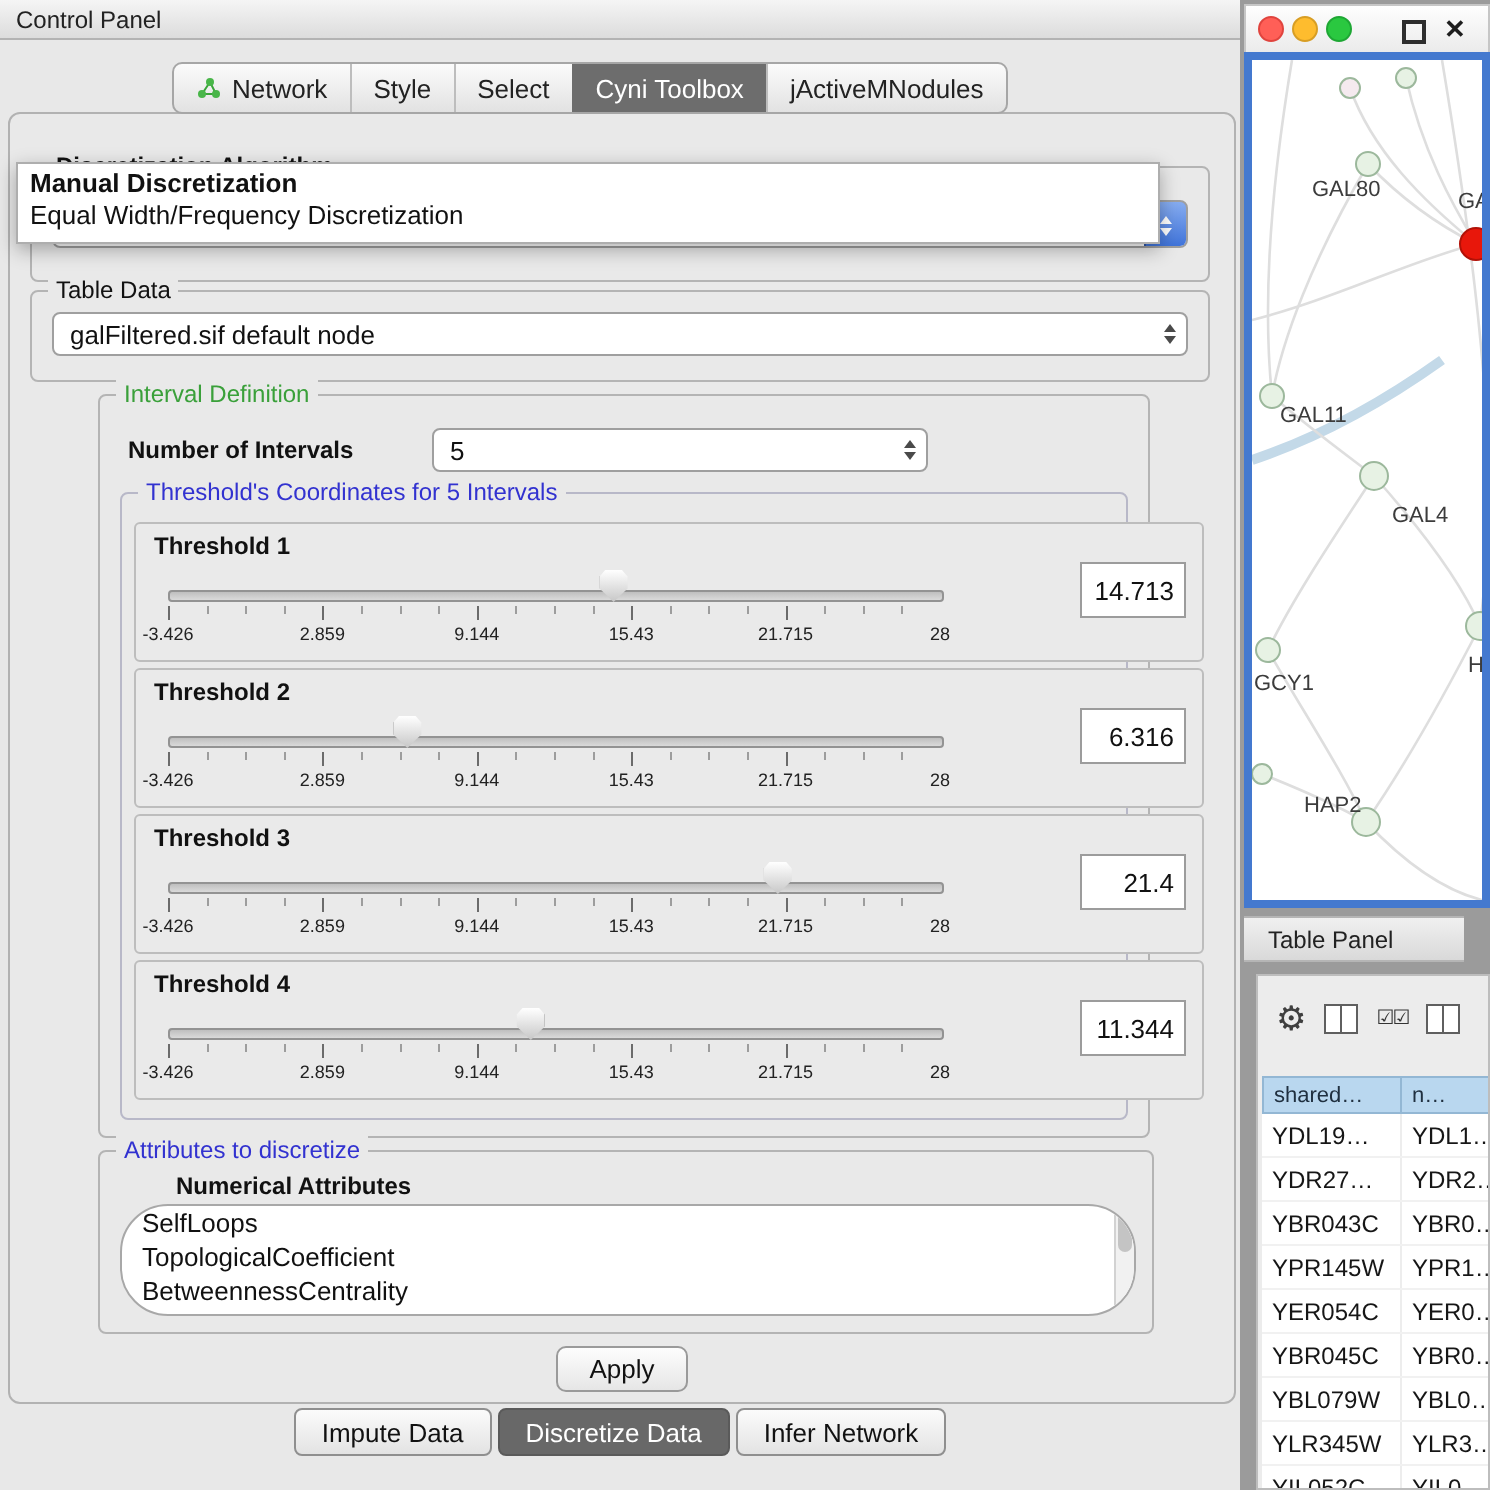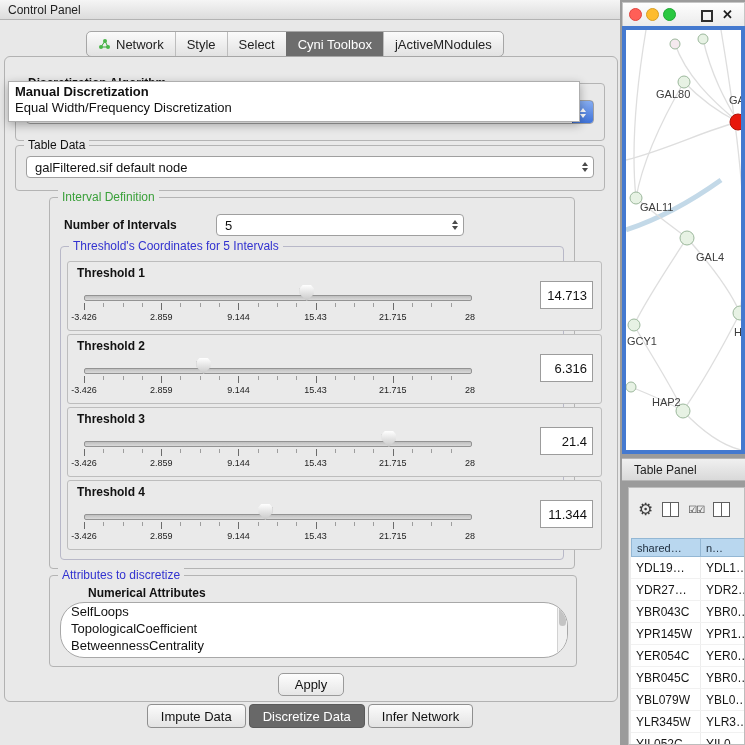--- a/index.html
+++ b/index.html
@@ -101,21 +101,21 @@
   .nw-restore{position:absolute;left:78px;top:7px;width:8px;height:8px;border:2px solid #2e2e2e;background:transparent;}
   .nw-close{position:absolute;left:99px;top:4px;font-size:13px;font-weight:bold;color:#1e1e1e;}
   .nw-frame{position:absolute;left:0;top:24px;right:0;bottom:0;background:#4479cf;padding:4px;box-sizing:border-box;}
   .nw-canvas{width:100%;height:100%;background:#fff;position:relative;overflow:hidden;}
   .net-edge{fill:none;stroke:#dedede;stroke-width:1.3;}
   .net-edge.hl{stroke:#c3d9e8;stroke-width:5;}
   .net-node{fill:#e7f2e4;stroke:#9cb89c;stroke-width:1;}
   .net-label{font-size:11px;fill:#3c3c3c;font-family:"Liberation Sans",sans-serif;}
 
   
-  .table-panel-bar{position:absolute;left:622px;top:458px;width:123px;height:23px;box-sizing:border-box;
+  .table-panel-bar{position:absolute;left:622px;top:458px;width:110px;height:23px;box-sizing:border-box;
     background:linear-gradient(#f0f0f0,#d9d9d9);border-top:1px solid #b5b5b5;border-bottom:1px solid #b5b5b5;
     display:flex;align-items:center;padding-left:12px;font-size:12px;color:#222;}
   .table-window{position:absolute;left:628px;top:487px;width:117px;height:258px;
     background:#ececec;border:1px solid #bdbdbd;overflow:hidden;box-sizing:border-box;}
   .tw-toolbar{position:absolute;left:0;top:6px;right:0;height:30px;display:flex;align-items:center;gap:9px;padding-left:9px;}
   .gear-glyph{font-size:17px;color:#3f3f3f;line-height:17px;}
   .columns-glyph{width:15px;height:13px;background:#fff;border:1px solid #5f5f5f;position:relative;}
   .columns-glyph::after{content:"";position:absolute;left:7px;top:0;bottom:0;width:1px;background:#5f5f5f;}
   .checks-glyph{font-size:10px;color:#333;letter-spacing:-1px;white-space:nowrap;}
   .tw-table{position:absolute;left:2px;top:50px;right:0;bottom:0;background:#fff;}

